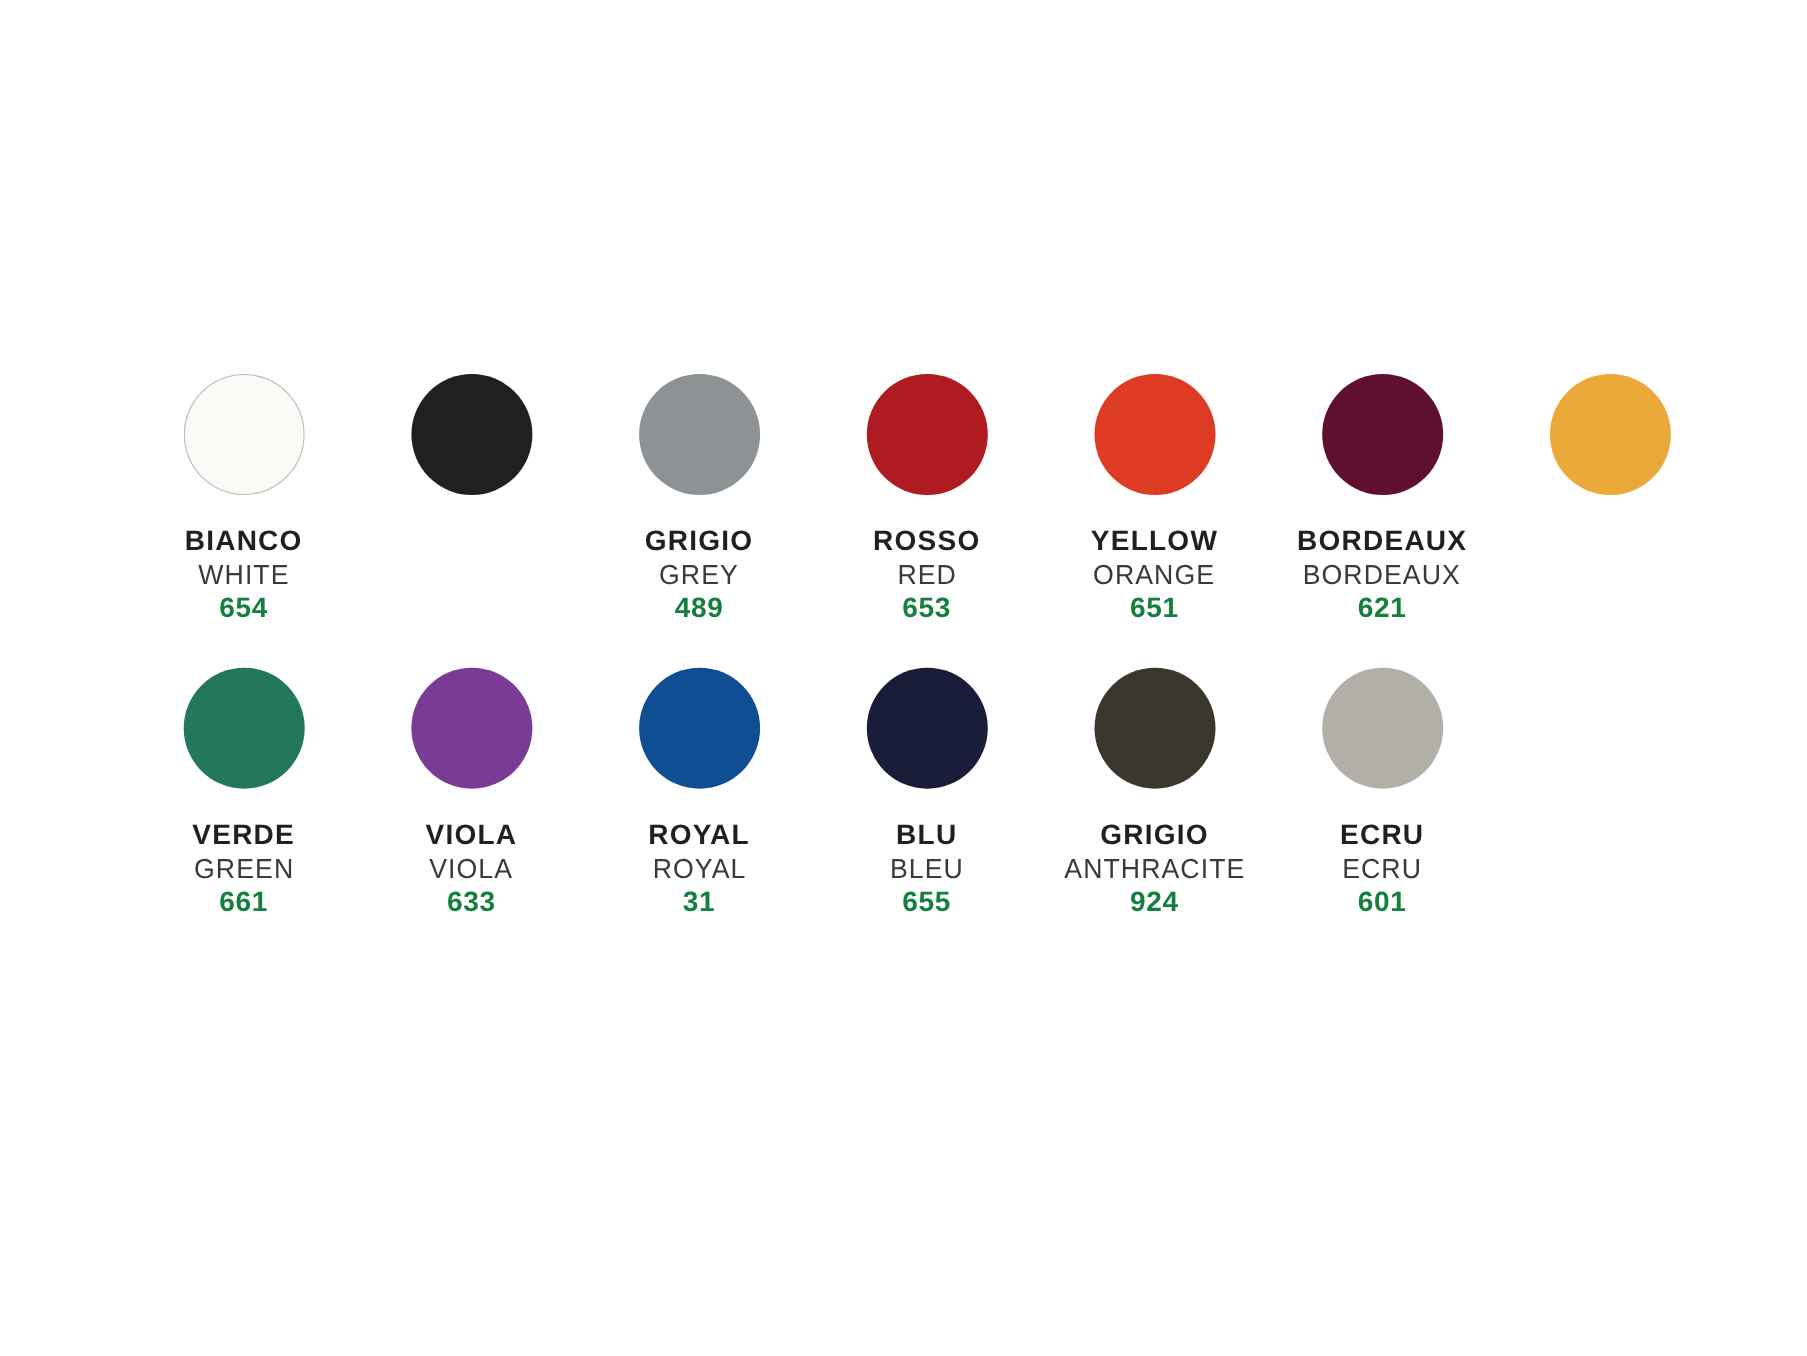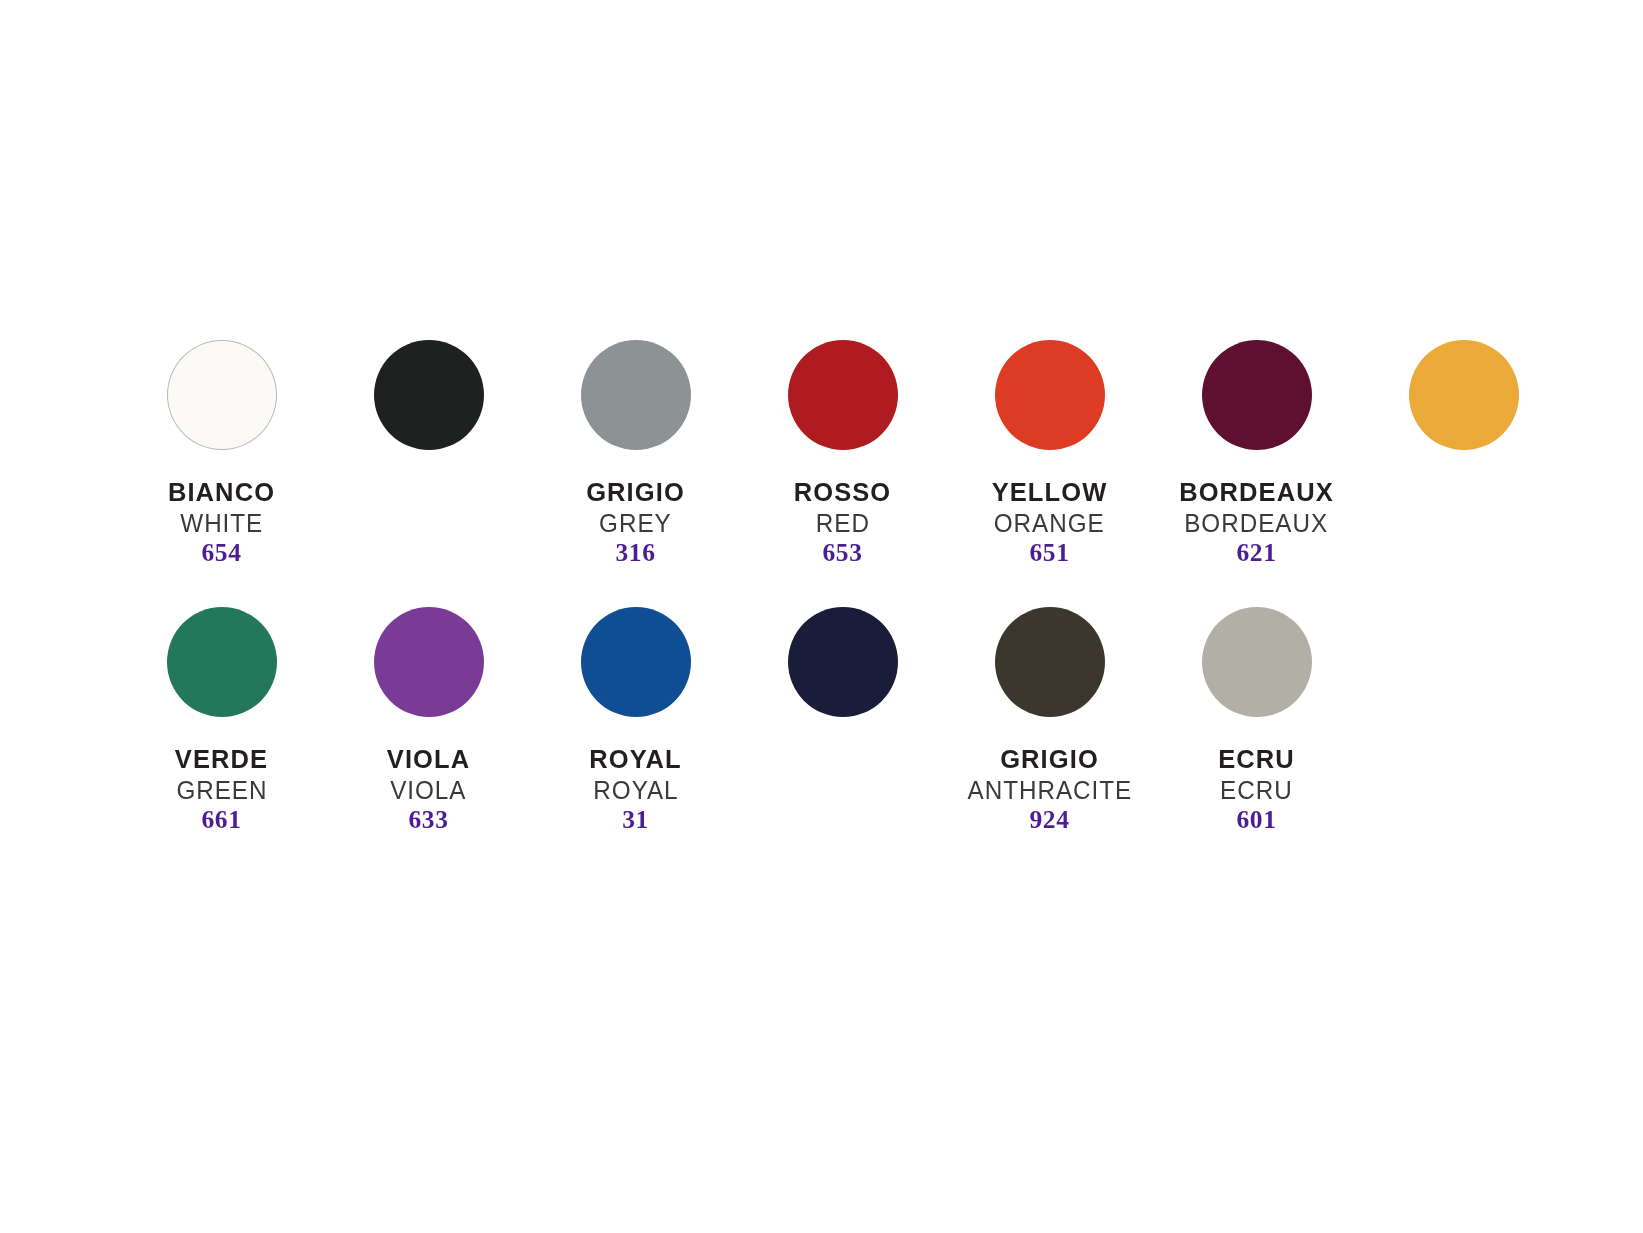--- a/index.html
+++ b/index.html
@@ -77,25 +77,25 @@
     font-size: 25px;
     letter-spacing: 1.0px;
     color: #3a3a3a;
     line-height: 1.22;
     white-space: nowrap;
     text-align: center;
     transform: scaleX(0.97);
   }
 
   .label-code {
-    font-family: Liberation Serif, serif;
+    font-family: Liberation Sans, sans-serif;
     font-weight: bold;
     font-size: 25.5px;
     letter-spacing: 0.6px;
-    color: #4c1d95;
+    color: #15803d;
     line-height: 1.2;
     white-space: nowrap;
     text-align: center;
   }
 </style>
 </head>
 <body>
 
 <div id="swatch-board">
   <div class="swatch-row" id="row-1">
@@ -108,21 +108,21 @@
         </div>
       </div>
       <div class="swatch-cell">
         <span class="swatch-dot" style="background: rgb(31, 32, 32);"></span>
       </div>
       <div class="swatch-cell">
         <span class="swatch-dot" style="background: rgb(141, 146, 149);"></span>
         <div class="swatch-labels">
           <div class="label-it">GRIGIO</div>
           <div class="label-en">GREY</div>
-          <div class="label-code">316</div>
+          <div class="label-code">489</div>
         </div>
       </div>
       <div class="swatch-cell">
         <span class="swatch-dot" style="background: rgb(174, 27, 33);"></span>
         <div class="swatch-labels">
           <div class="label-it">ROSSO</div>
           <div class="label-en">RED</div>
           <div class="label-code">653</div>
         </div>
       </div>
@@ -166,20 +166,25 @@
       <div class="swatch-cell">
         <span class="swatch-dot" style="background: rgb(15, 78, 146);"></span>
         <div class="swatch-labels">
           <div class="label-it">ROYAL</div>
           <div class="label-en">ROYAL</div>
           <div class="label-code">31</div>
         </div>
       </div>
       <div class="swatch-cell">
         <span class="swatch-dot" style="background: rgb(25, 29, 58);"></span>
+        <div class="swatch-labels">
+          <div class="label-it">BLU</div>
+          <div class="label-en">BLEU</div>
+          <div class="label-code">655</div>
+        </div>
       </div>
       <div class="swatch-cell">
         <span class="swatch-dot" style="background: rgb(59, 55, 45);"></span>
         <div class="swatch-labels">
           <div class="label-it">GRIGIO</div>
           <div class="label-en">ANTHRACITE</div>
           <div class="label-code">924</div>
         </div>
       </div>
       <div class="swatch-cell">

